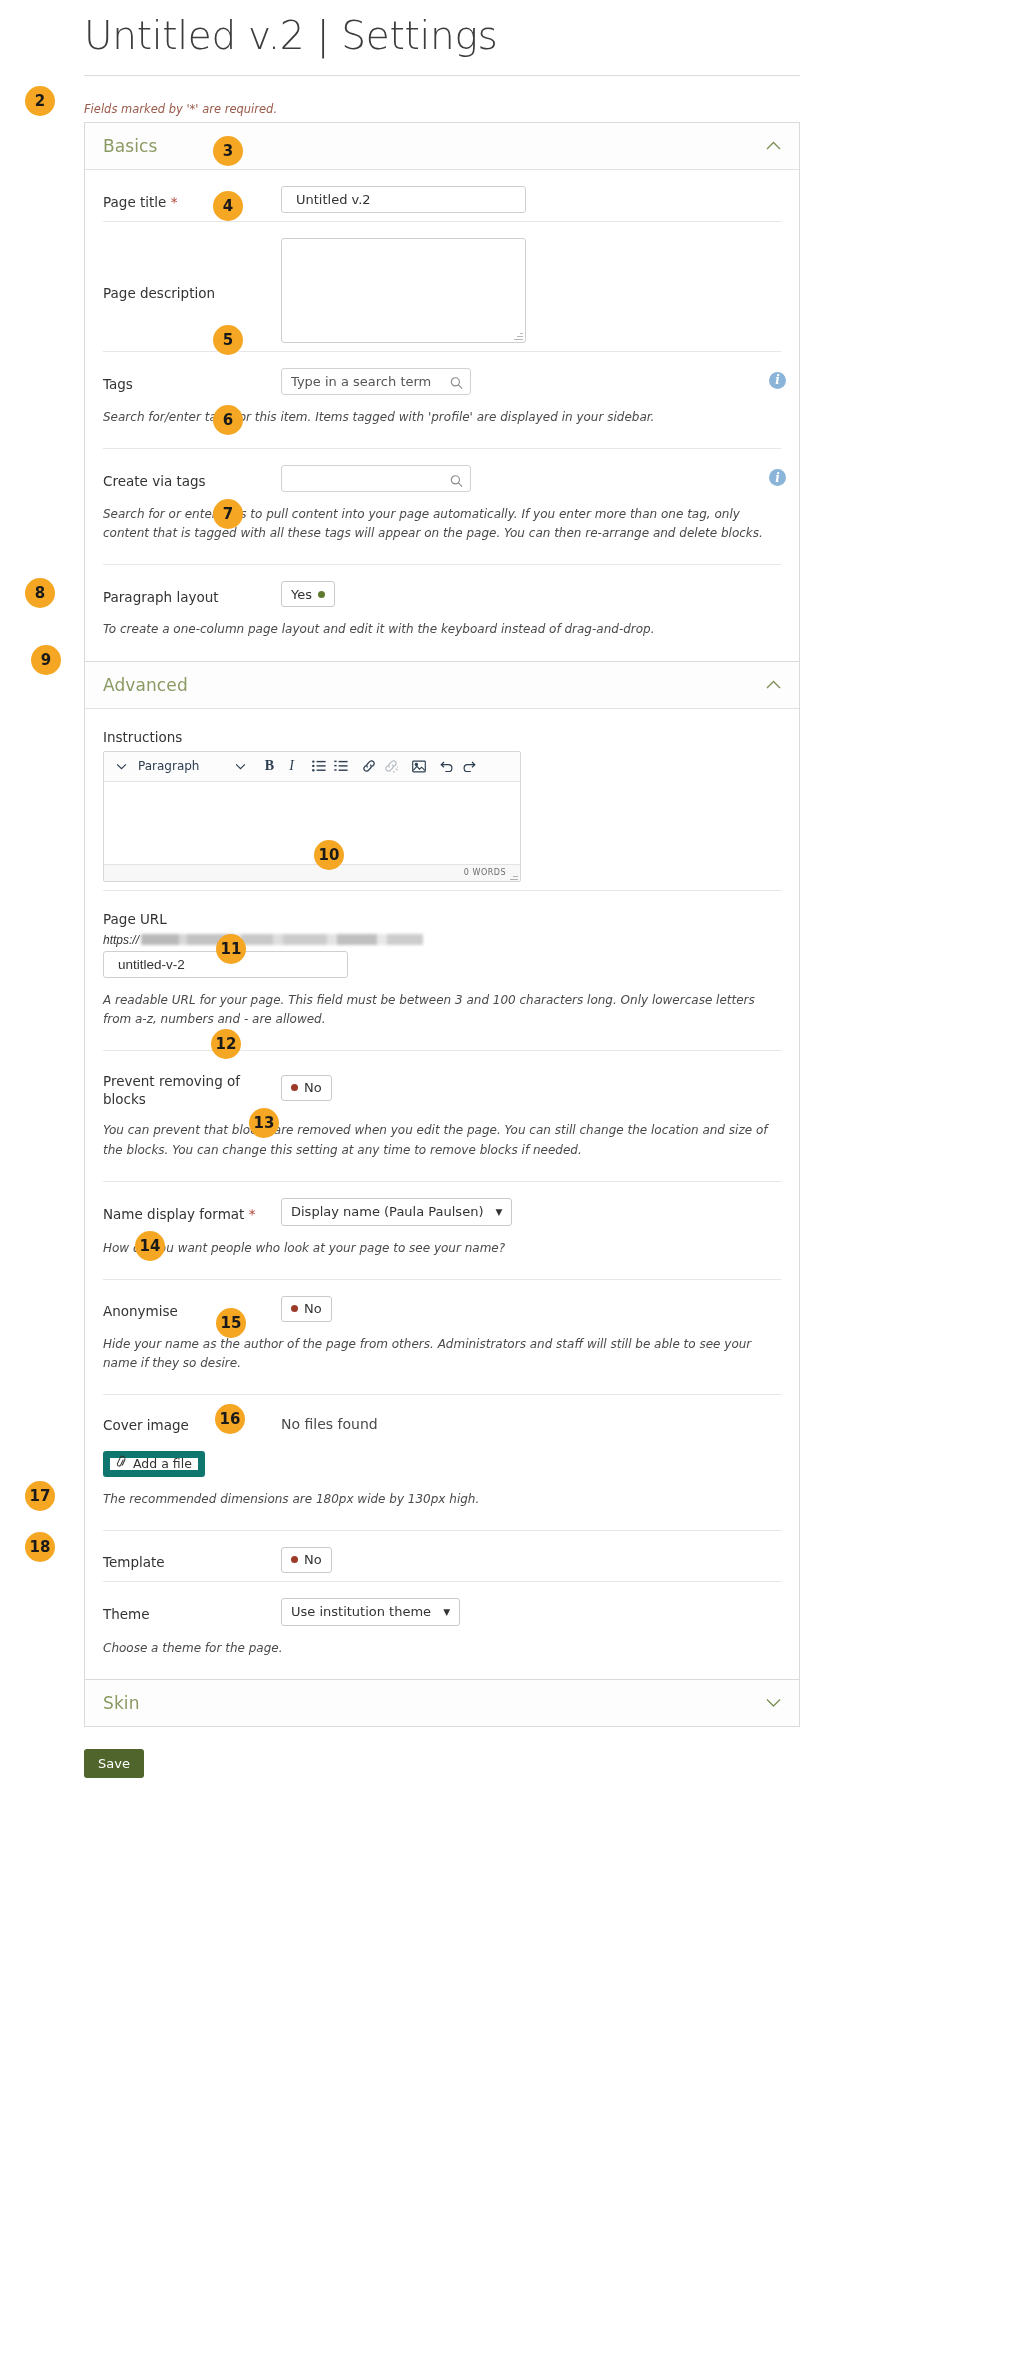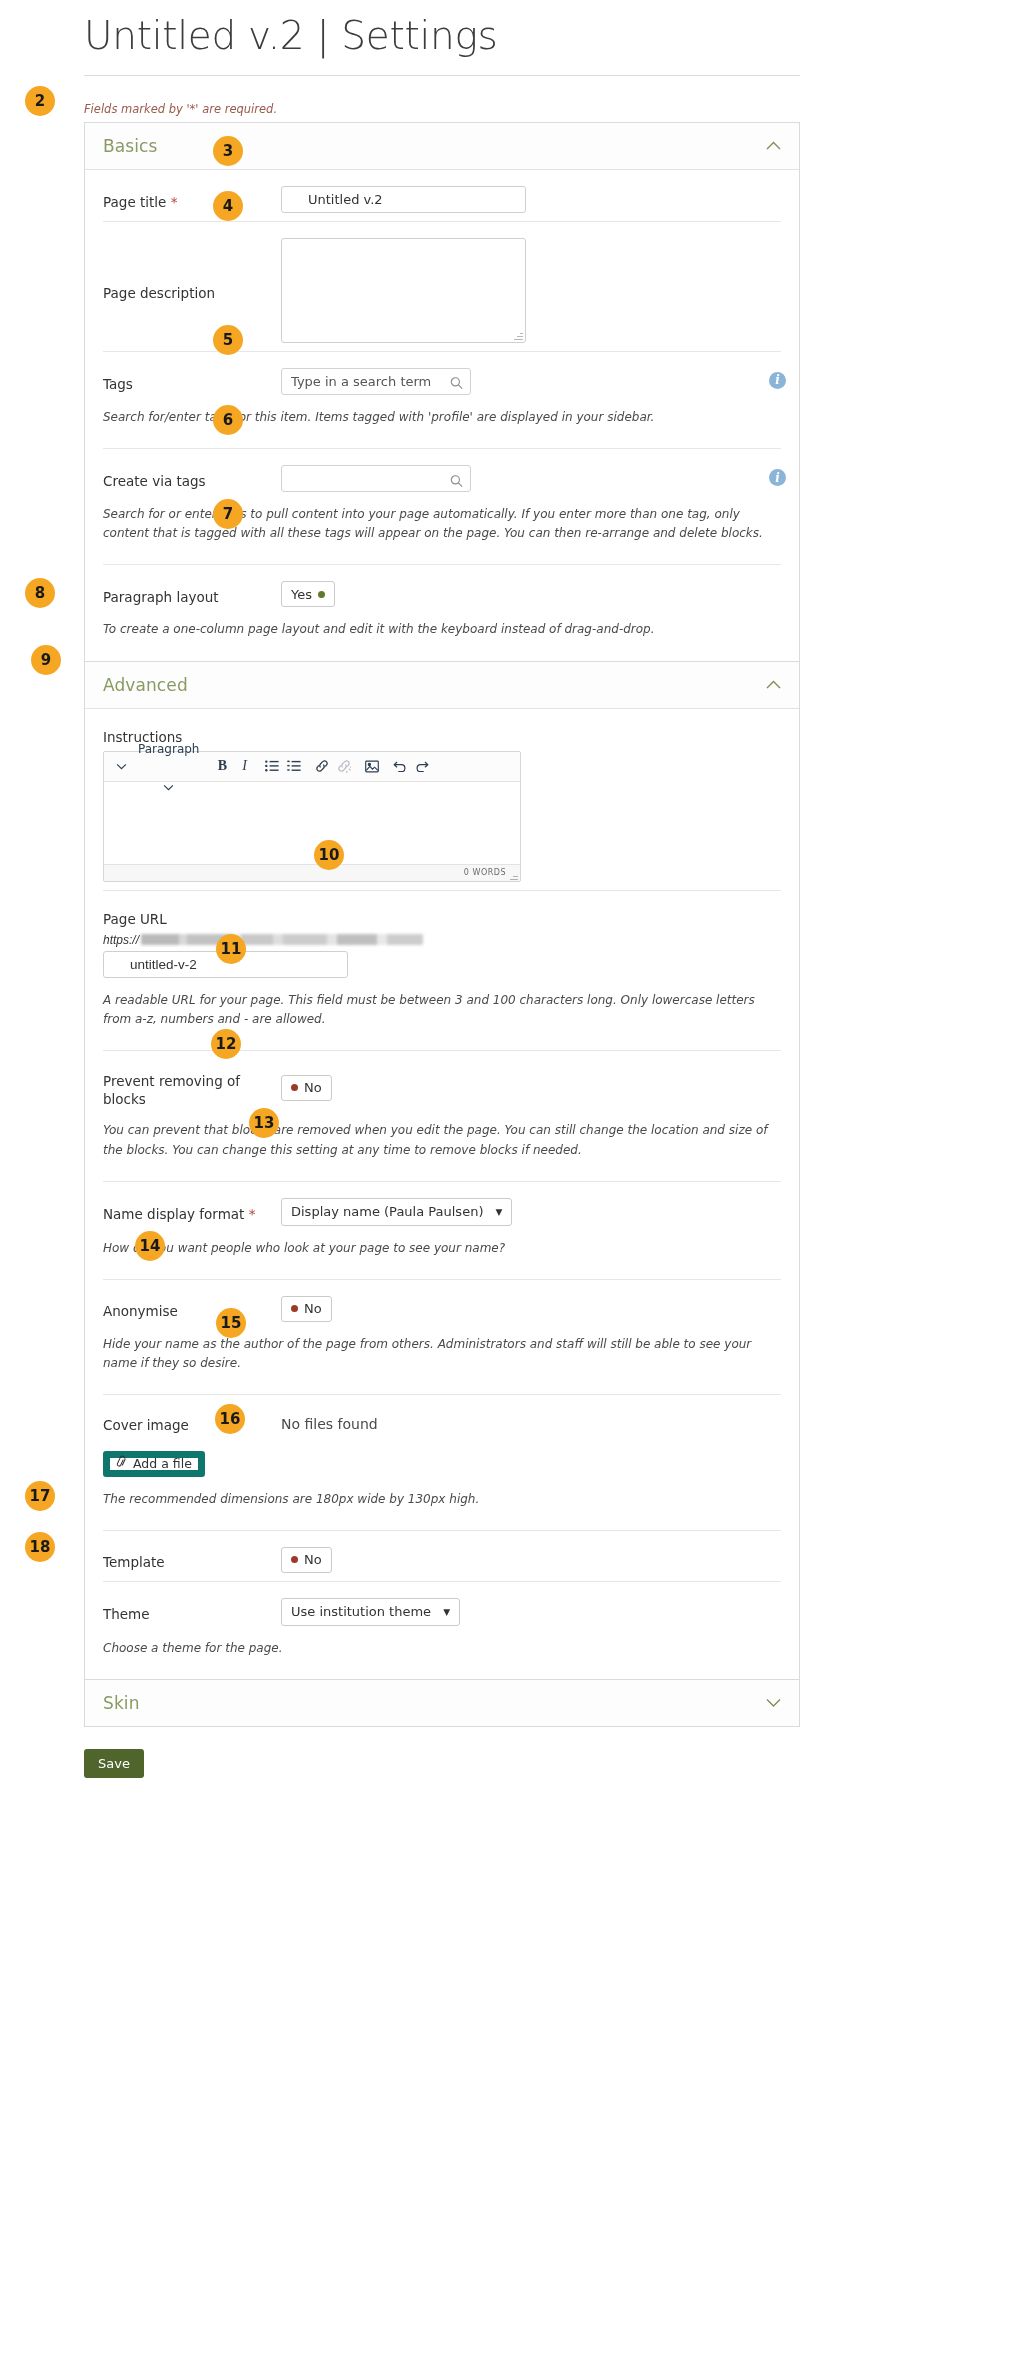--- a/index.html
+++ b/index.html
@@ -87,21 +87,21 @@
   
   .text-input {
     width:245px;
     height:27px;
     border:1px solid #cfcfcf;
     border-radius:3px;
     background:#fff;
     font-family:"DejaVu Sans", sans-serif;
     font-size:13px;
     color:#333;
-    padding:2px 26px;
+    padding:2px 14px;
     outline:none;
   }
   .text-input.url { font-family:"Liberation Sans", sans-serif; font-size:13.5px; width:245px; }
   .textarea-box {
     width:245px;
     height:105px;
     border:1px solid #cfcfcf;
     border-radius:3px;
     background:#fff;
     position:relative;
@@ -196,22 +196,22 @@
     background:#fcfcfc;
     padding:0 6px;
   }
   .tb-btn {
     display:flex; align-items:center; justify-content:center;
     height:26px; min-width:22px; padding:0 3px;
     color:#2c3e50; cursor:pointer; font-size:13px;
   }
   .tb-btn.disabled { opacity:.32; }
   .tb-para {
-    display:flex; align-items:center; gap:28px;
-    font-size:12px; color:#2c3e50; padding:0 6px; cursor:pointer;flex-direction:column;
+    display:flex; align-items:center; gap:36px;
+    font-size:12px; color:#2c3e50; padding:0 6px; cursor:pointer;
   }
   .tb-sep { width:6px; }
   .editor-area { height:82px; background:#fff; }
   .editor-foot {
     height:17px; background:#f7f7f7; border-top:1px solid #e3e3e3;
     display:flex; align-items:center; justify-content:flex-end;
     padding-right:14px; position:relative;
   }
   .wordcount { font-size:8px; letter-spacing:.5px; color:#6b6b6b; }
   .editor-grip { position:absolute; right:2px; bottom:1px; width:9px; height:9px; }

